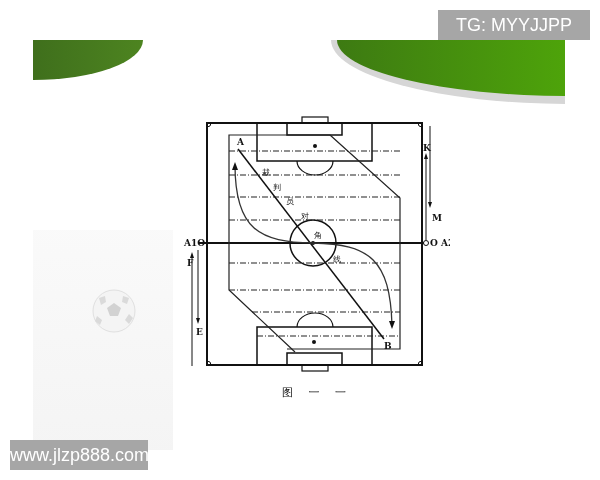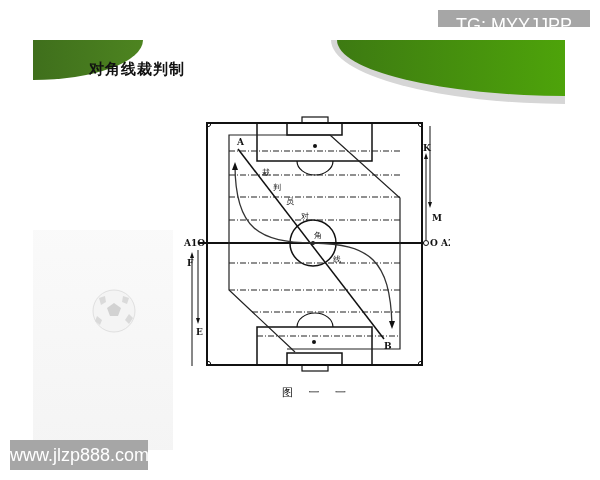--- a/index.html
+++ b/index.html
@@ -40,31 +40,30 @@
     .ball {
       position: absolute; left: 58px; top: 248px; width: 46px; height: 46px;
     }
     .diagram {
       position: absolute; left: 170px; top: 100px; width: 280px; height: 310px;
     }
     .watermark {
       position: absolute; background: #a6a6a6; color: #ffffff;
       font-family: "Liberation Sans", sans-serif;
     }
-    .wm-top { left: 438px; top: 10px; width: 152px; height: 17px; font-size: 18px; line-height: 30px; text-align: center; }
+    .wm-top { left: 438px; top: 10px; width: 152px; height: 30px; font-size: 18px; line-height: 30px; text-align: center; }
     .wm-bottom { left: 10px; top: 440px; width: 138px; height: 30px; font-size: 18px; line-height: 30px; text-align: center; }
   </style>
 </head>
 <body>
 
 <div class="slide">
   <div class="banner-left"></div>
   <div class="banner-right-shadow"></div>
   <div class="banner-right"></div>
-  <div class="slide-title">对角线裁判制</div>
   <div class="bg-texture"></div>
   <svg class="ball" viewBox="0 0 46 46">
     <circle cx="23" cy="23" r="21" fill="#f4f4f4" stroke="#e0e0e0" stroke-width="1"></circle>
     <polygon points="23,15 30,20 27,28 19,28 16,20" fill="#d2d2d2"></polygon>
     <polygon points="8,10 14,8 15,14 10,17" fill="#dadada"></polygon>
     <polygon points="32,8 38,10 36,16 31,14" fill="#dadada"></polygon>
     <polygon points="38,26 42,30 38,36 34,32" fill="#dadada"></polygon>
     <polygon points="6,28 11,32 9,37 4,33" fill="#dadada"></polygon>
   </svg>
 </div>

